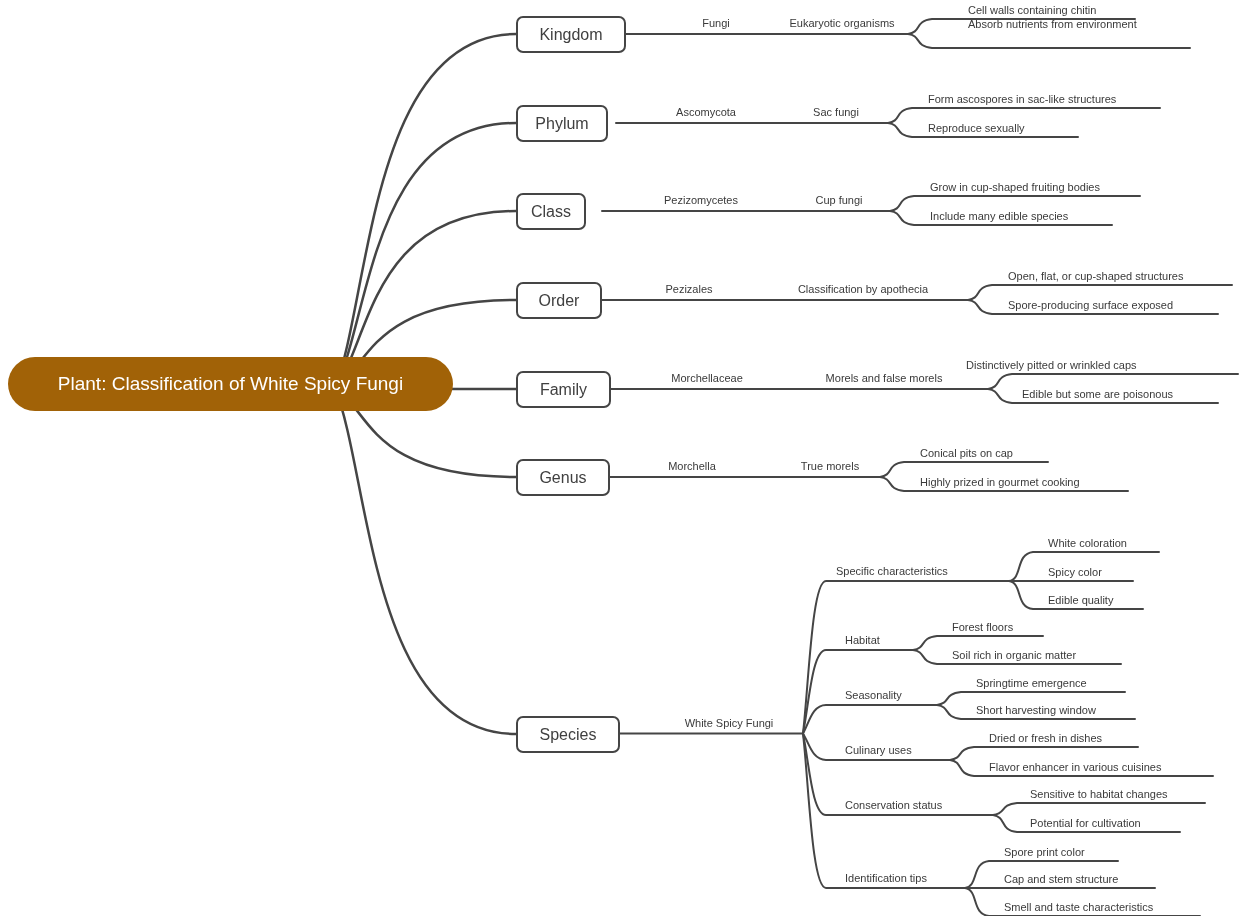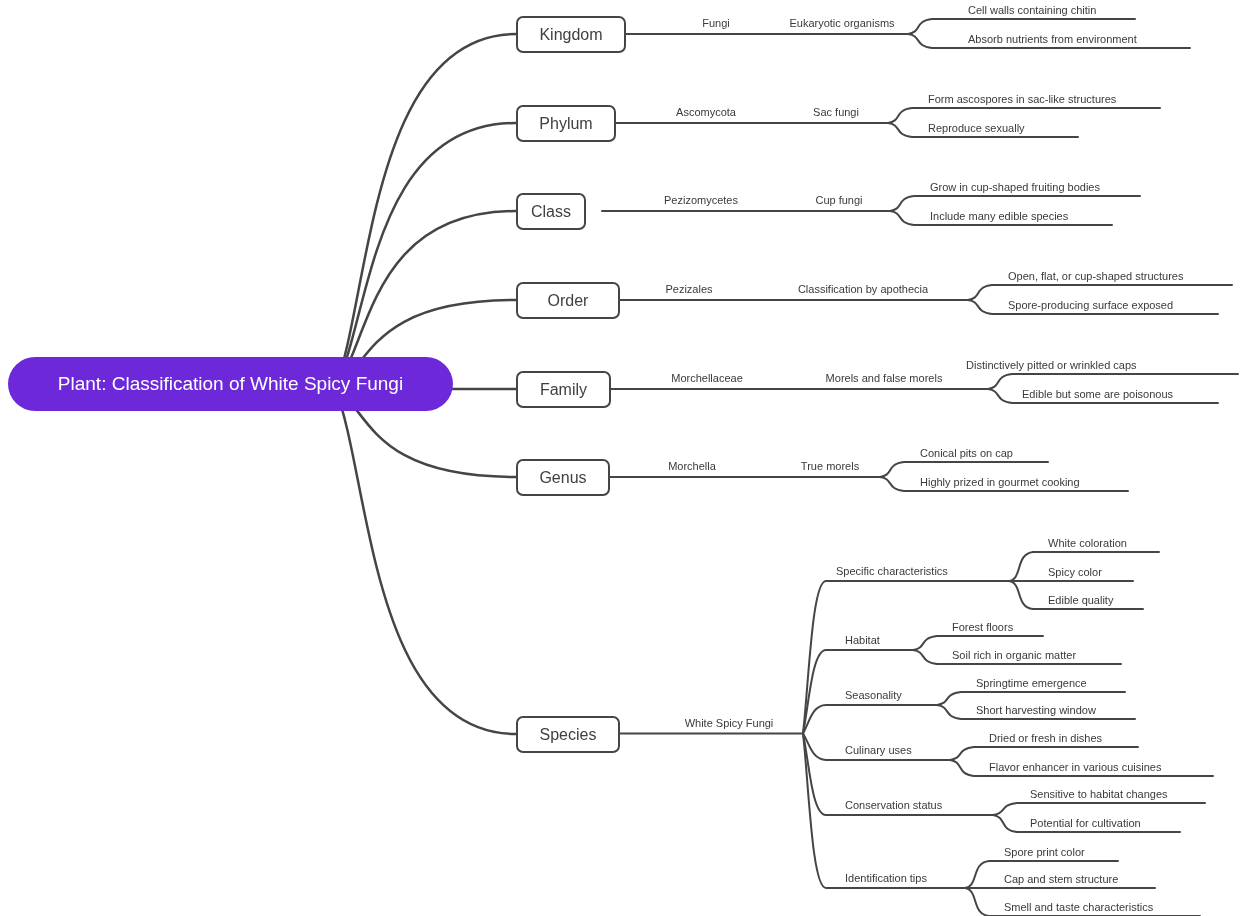--- a/index.html
+++ b/index.html
@@ -5,21 +5,21 @@
   html,body{margin:0;padding:0;background:#ffffff;}
   .stage{position:relative;width:1240px;height:916px;background:#ffffff;overflow:hidden;
          font-family:"Liberation Sans", sans-serif;color:#3a3a3a;}
   .stage svg{position:absolute;left:0;top:0;}
   .lbl{position:absolute;font-size:11px;line-height:16px;white-space:nowrap;color:#3a3a3a;}
   .mid{transform:translateX(-50%);}
   .rankbox{position:absolute;height:37px;background:#ffffff;border:2px solid #454545;
            border-radius:7px;display:flex;align-items:center;justify-content:center;
            font-size:16px;color:#404040;box-sizing:border-box;}
   .root{position:absolute;left:8px;top:357px;width:445px;height:54px;border-radius:27px;
-        background:#6d28d9;display:flex;align-items:center;justify-content:center;
+        background:#a16207;display:flex;align-items:center;justify-content:center;
         color:#ffffff;font-size:19px;white-space:nowrap;}
 </style>
 </head>
 <body>
 
 <div class="stage">
 
   <svg width="1240" height="916" viewBox="0 0 1240 916">
     <g fill="none" stroke="#454545" stroke-width="2.5" stroke-linecap="round">
       <path d="M335,388 C370,299.5 370,34 516,34"></path>
@@ -86,43 +86,43 @@
     </g>
   </svg>
 
   <div class="root">
     <span>Plant: Classification of White Spicy Fungi</span>
   </div>
 
   <div class="rankbox" style="left:516px;top:16px;width:110px">
       <span>Kingdom</span>
     </div>
-  <div class="rankbox" style="left:516px;top:105px;width:100px">
+  <div class="rankbox" style="left:516px;top:105px;width:92px">
       <span>Phylum</span>
     </div>
   <div class="rankbox" style="left:516px;top:193px;width:70px">
       <span>Class</span>
     </div>
-  <div class="rankbox" style="left:516px;top:282px;width:104px">
+  <div class="rankbox" style="left:516px;top:282px;width:86px">
       <span>Order</span>
     </div>
   <div class="rankbox" style="left:516px;top:371px;width:95px">
       <span>Family</span>
     </div>
   <div class="rankbox" style="left:516px;top:459px;width:94px">
       <span>Genus</span>
     </div>
   <div class="rankbox" style="left:516px;top:716px;width:104px">
       <span>Species</span>
     </div>
 
   <div class="lbl mid" style="left:716px;top:15px">Fungi</div>
   <div class="lbl mid" style="left:842px;top:15px">Eukaryotic organisms</div>
   <div class="lbl" style="left:968px;top:2px">Cell walls containing chitin</div>
-  <div class="lbl" style="left:968px;top:31px">Absorb nutrients from environment</div>
+  <div class="lbl" style="left:968px;top:16px">Absorb nutrients from environment</div>
 
   <div class="lbl mid" style="left:706px;top:104px">Ascomycota</div>
   <div class="lbl mid" style="left:836px;top:104px">Sac fungi</div>
   <div class="lbl" style="left:928px;top:91px">Form ascospores in sac-like structures</div>
   <div class="lbl" style="left:928px;top:120px">Reproduce sexually</div>
 
   <div class="lbl mid" style="left:701px;top:192px">Pezizomycetes</div>
   <div class="lbl mid" style="left:839px;top:192px">Cup fungi</div>
   <div class="lbl" style="left:930px;top:179px">Grow in cup-shaped fruiting bodies</div>
   <div class="lbl" style="left:930px;top:208px">Include many edible species</div>

